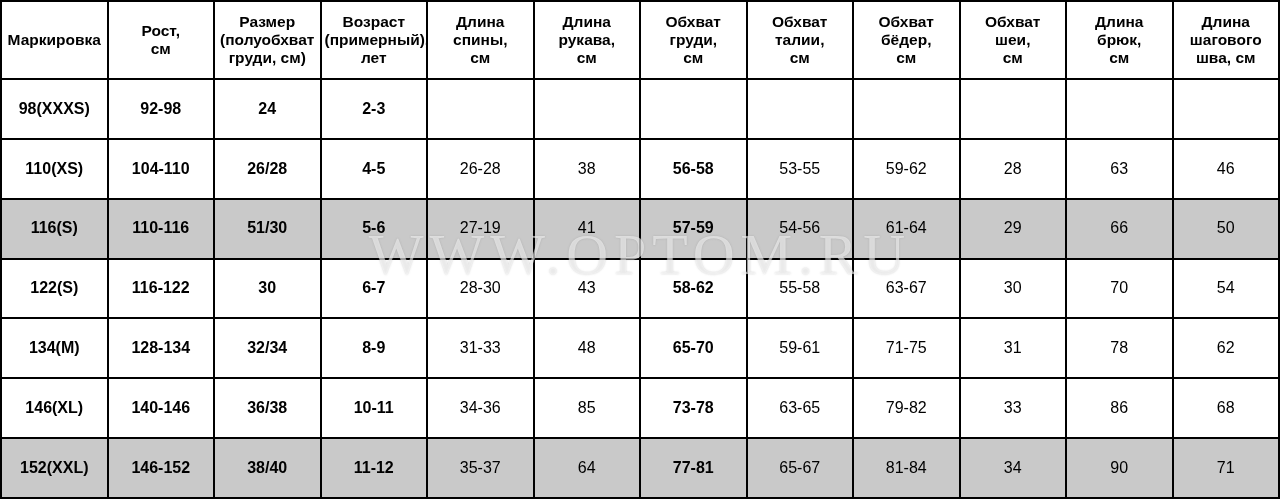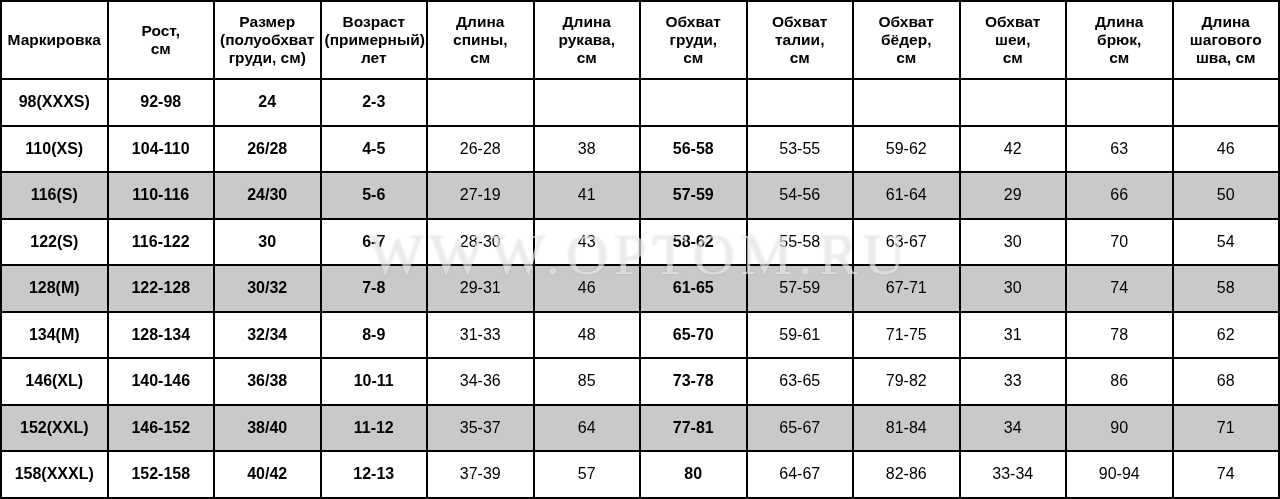--- a/index.html
+++ b/index.html
@@ -122,28 +122,28 @@
         <tr class="row-plain">
           <td class="b">110(XS)</td>
           <td class="b">104-110</td>
           <td class="b">26/28</td>
           <td class="b">4-5</td>
           <td class="n">26-28</td>
           <td class="n">38</td>
           <td class="b">56-58</td>
           <td class="n">53-55</td>
           <td class="n">59-62</td>
-          <td class="n">42</td>
+          <td class="n">28</td>
           <td class="n">63</td>
           <td class="n">46</td>
         </tr>
         <tr class="row-shaded">
           <td class="b">116(S)</td>
           <td class="b">110-116</td>
-          <td class="b">24/30</td>
+          <td class="b">51/30</td>
           <td class="b">5-6</td>
           <td class="n">27-19</td>
           <td class="n">41</td>
           <td class="b">57-59</td>
           <td class="n">54-56</td>
           <td class="n">61-64</td>
           <td class="n">29</td>
           <td class="n">66</td>
           <td class="n">50</td>
         </tr>
@@ -153,34 +153,20 @@
           <td class="b">30</td>
           <td class="b">6-7</td>
           <td class="n">28-30</td>
           <td class="n">43</td>
           <td class="b">58-62</td>
           <td class="n">55-58</td>
           <td class="n">63-67</td>
           <td class="n">30</td>
           <td class="n">70</td>
           <td class="n">54</td>
-        </tr>
-        <tr class="row-shaded">
-          <td class="b">128(M)</td>
-          <td class="b">122-128</td>
-          <td class="b">30/32</td>
-          <td class="b">7-8</td>
-          <td class="n">29-31</td>
-          <td class="n">46</td>
-          <td class="b">61-65</td>
-          <td class="n">57-59</td>
-          <td class="n">67-71</td>
-          <td class="n">30</td>
-          <td class="n">74</td>
-          <td class="n">58</td>
         </tr>
         <tr class="row-plain">
           <td class="b">134(M)</td>
           <td class="b">128-134</td>
           <td class="b">32/34</td>
           <td class="b">8-9</td>
           <td class="n">31-33</td>
           <td class="n">48</td>
           <td class="b">65-70</td>
           <td class="n">59-61</td>
@@ -210,32 +196,18 @@
           <td class="b">11-12</td>
           <td class="n">35-37</td>
           <td class="n">64</td>
           <td class="b">77-81</td>
           <td class="n">65-67</td>
           <td class="n">81-84</td>
           <td class="n">34</td>
           <td class="n">90</td>
           <td class="n">71</td>
         </tr>
-        <tr class="row-plain">
-          <td class="b">158(XXXL)</td>
-          <td class="b">152-158</td>
-          <td class="b">40/42</td>
-          <td class="b">12-13</td>
-          <td class="n">37-39</td>
-          <td class="n">57</td>
-          <td class="b">80</td>
-          <td class="n">64-67</td>
-          <td class="n">82-86</td>
-          <td class="n">33-34</td>
-          <td class="n">90-94</td>
-          <td class="n">74</td>
-        </tr>
       </tbody>
   </table>
   <div class="watermark">
     <span>WWW.OPTOM.RU</span>
   </div>
 </div>
 
 </body></html>

